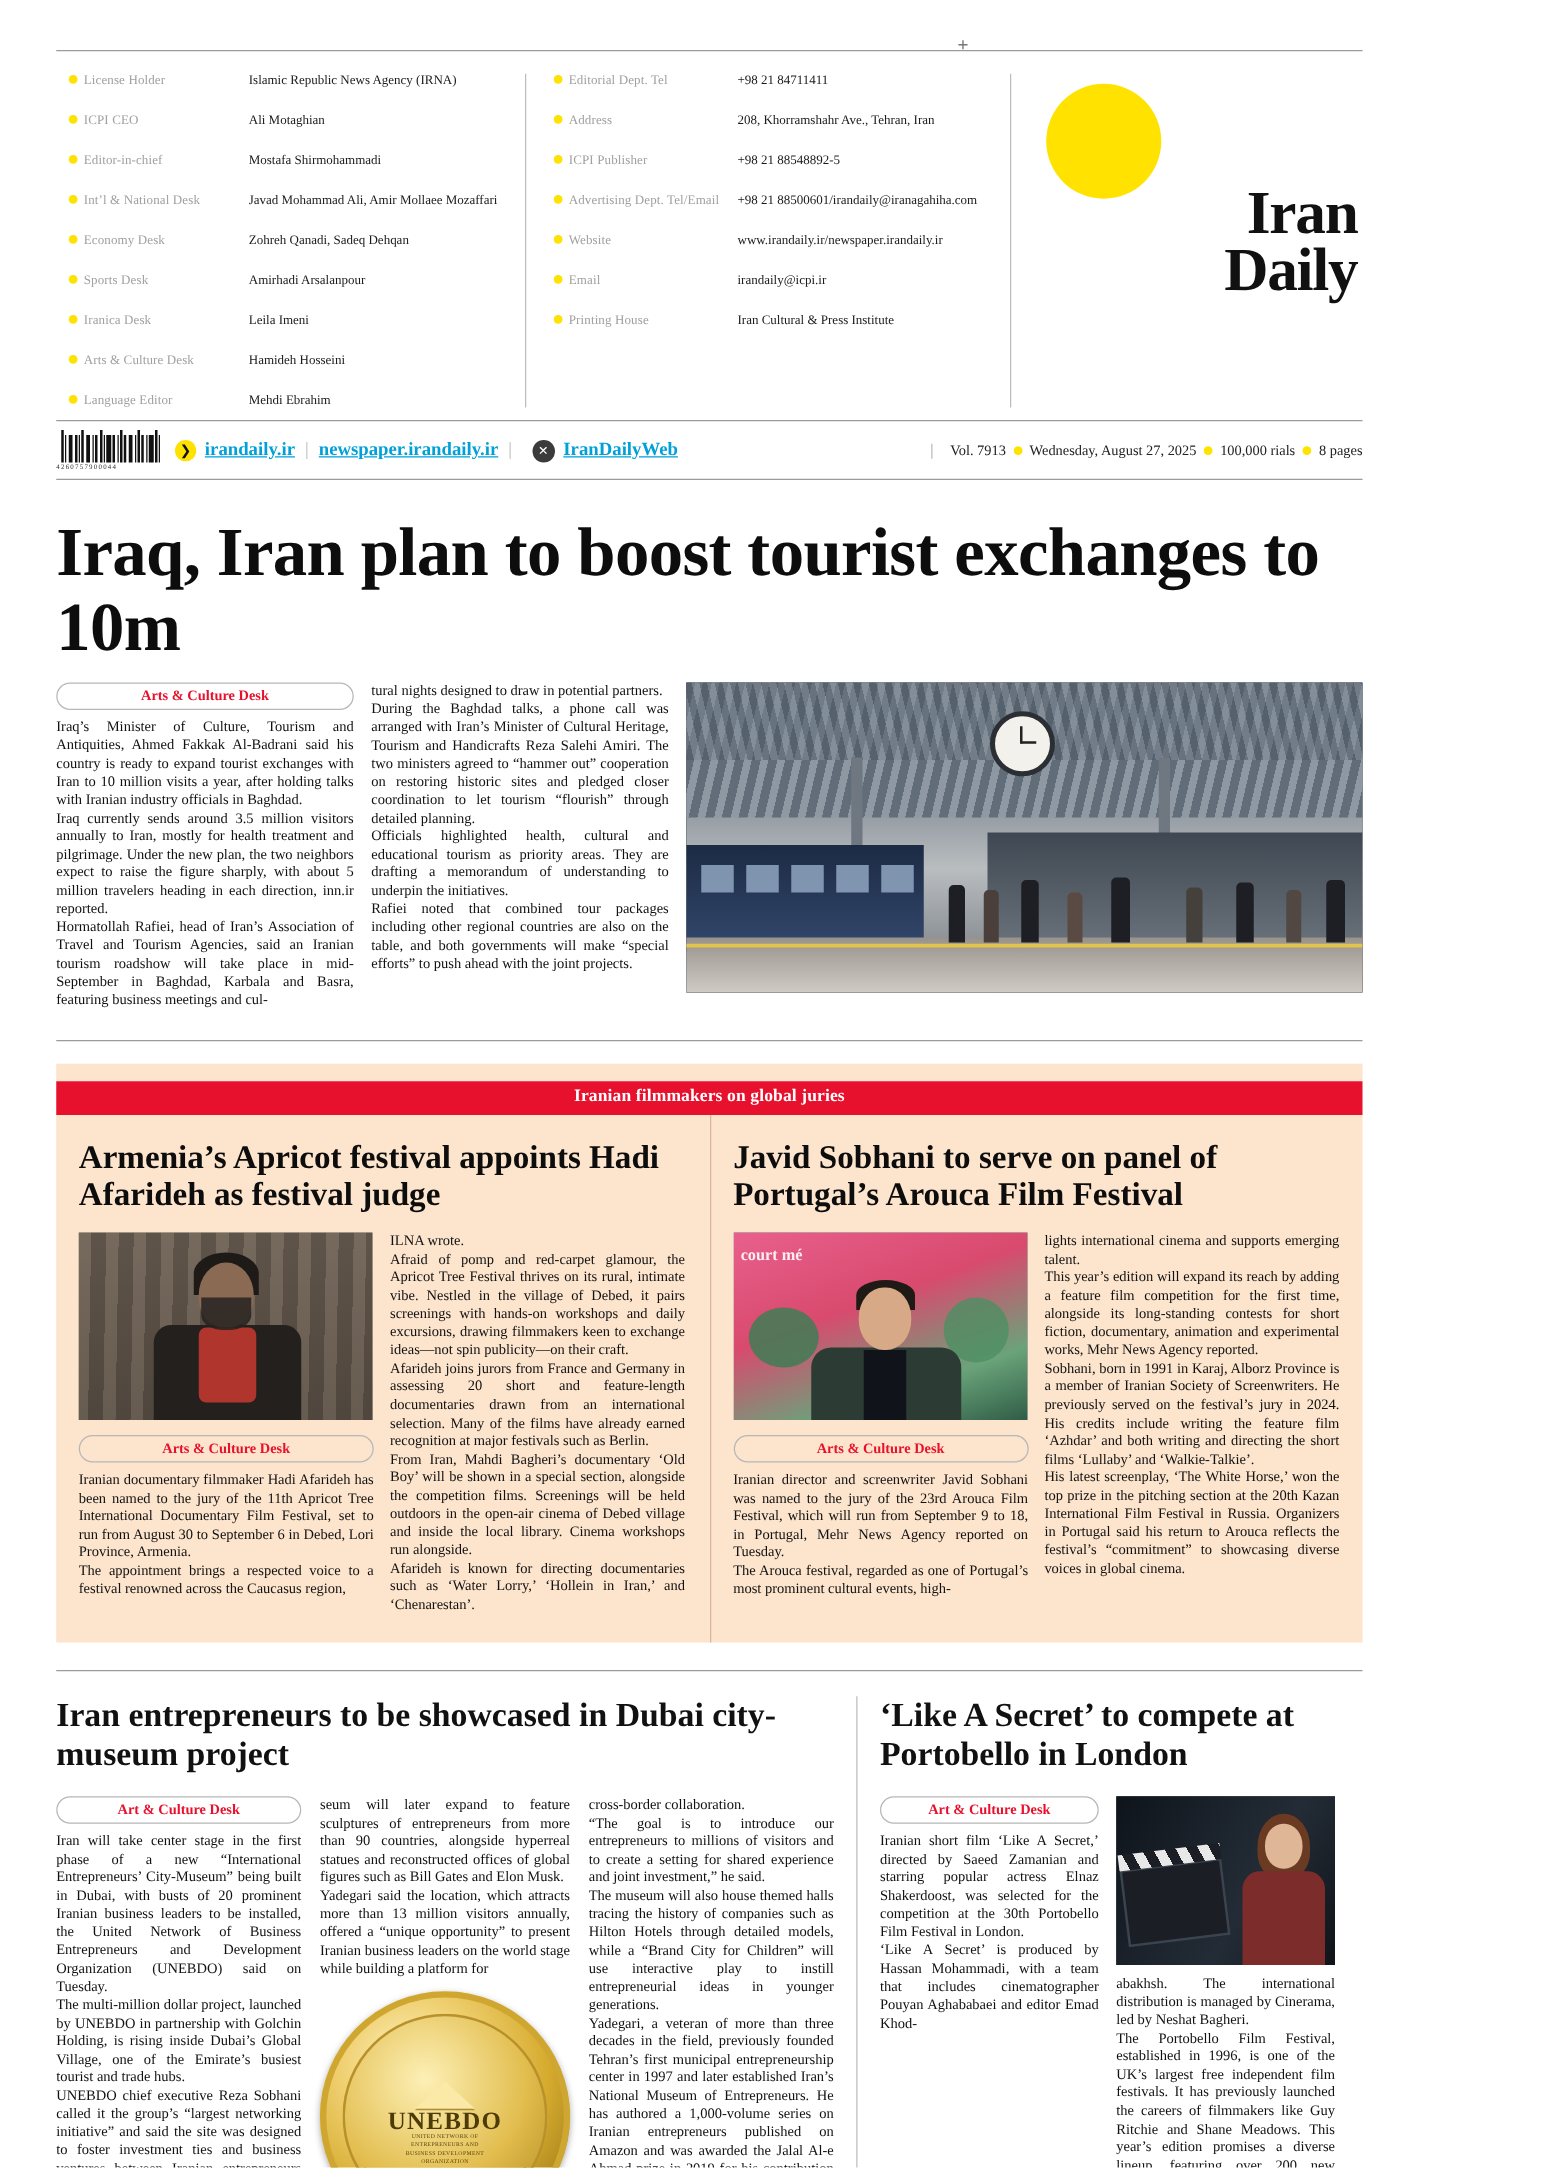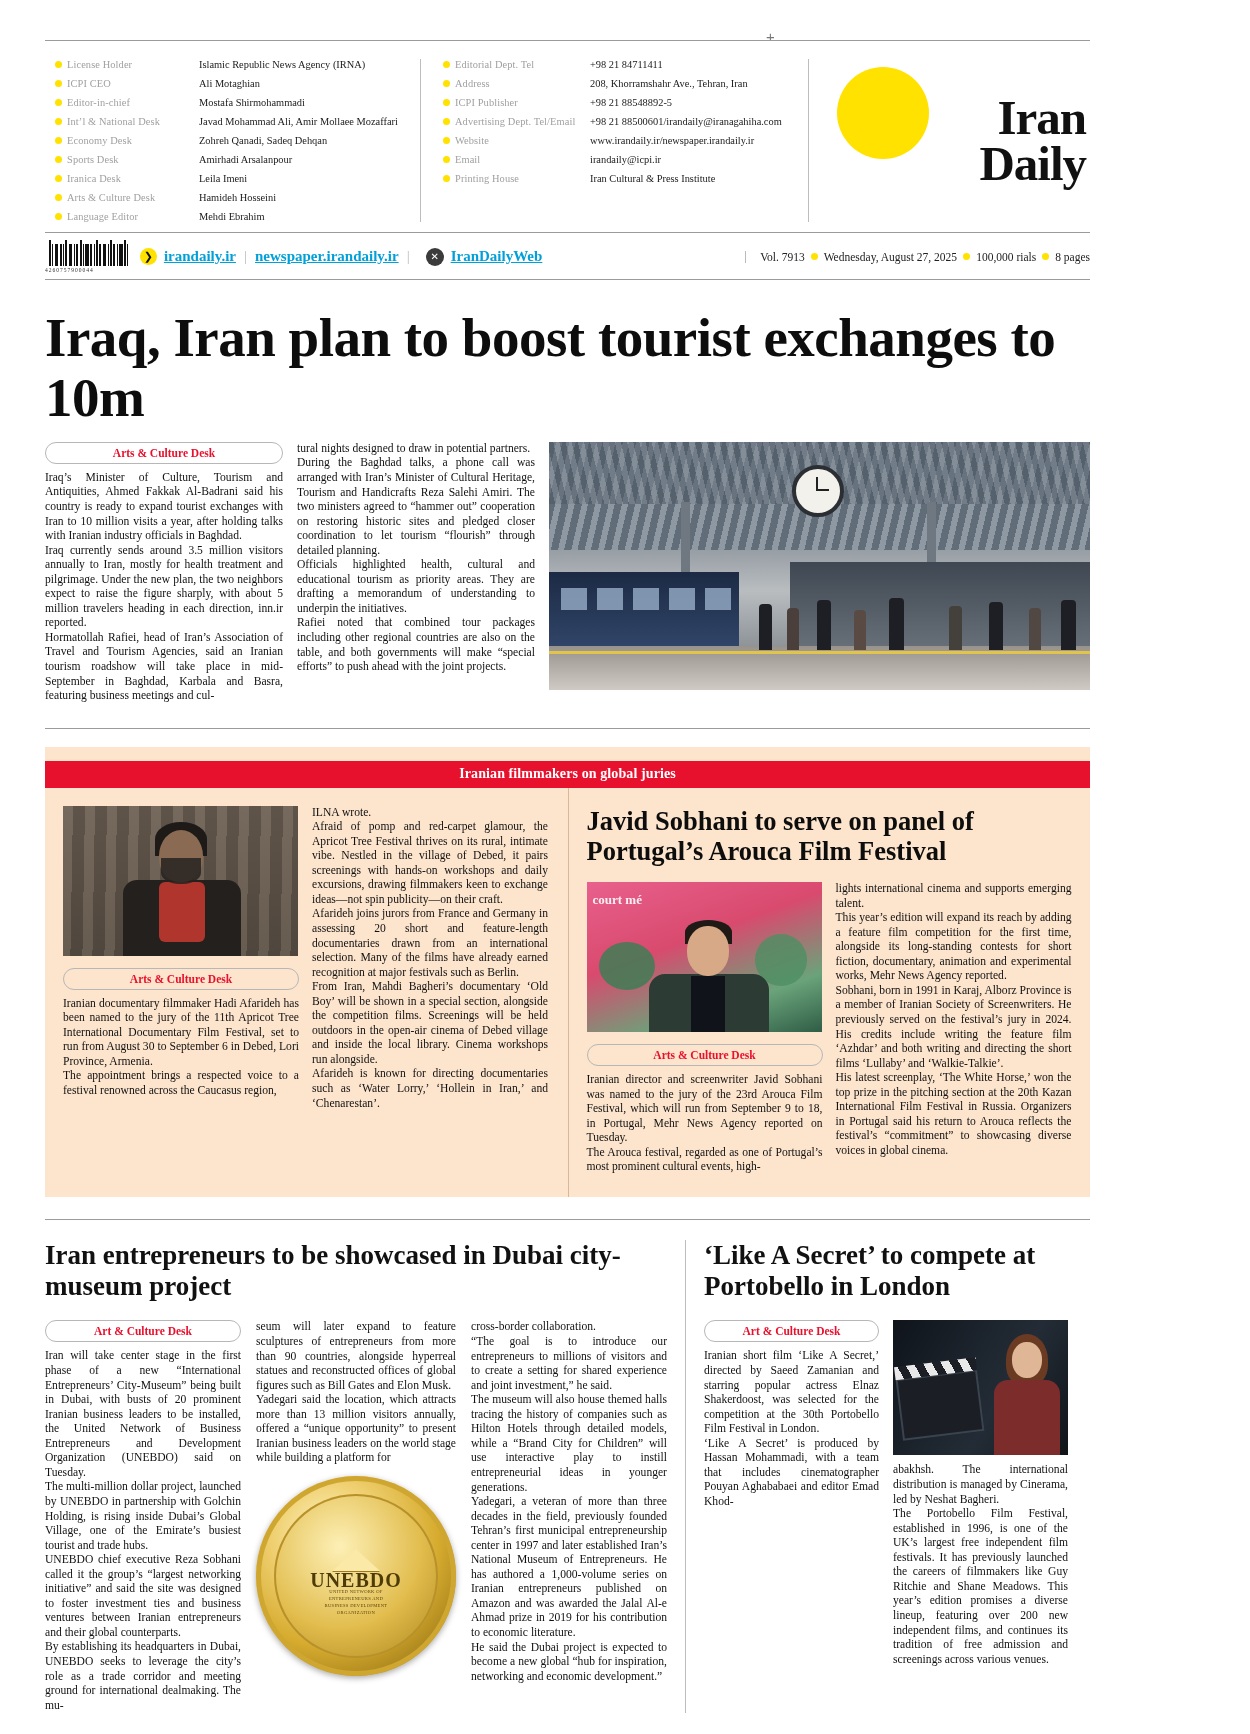--- a/index.html
+++ b/index.html
@@ -20,21 +20,21 @@
   
   .cropmark{position:absolute;color:#777;font-size:15px;font-family:"Liberation Sans",sans-serif;}
 
   
   .masthead{
     display:flex;
     border-top:1px solid #9b9b9b;
     padding-top:18px;
     padding-bottom:10px;
   }
-  .mh-col{display:flex;flex-direction:column;gap:8px;}
+  .mh-col{display:flex;flex-direction:column;gap:21px;}
   .mh-col.left{width:365px;padding-left:10px;}
   .mh-col.mid{width:365px;padding-left:22px;border-left:1px solid #bdbdbd;}
   .mh-row{display:flex;align-items:baseline;font-size:10.4px;}
   .bullet{
     width:7px;height:7px;border-radius:50%;
     background:#ffe200;display:inline-block;
     flex:0 0 auto;margin-right:5px;position:relative;top:0px;
   }
   .mh-label{color:#a0a0a0;width:132px;flex:0 0 auto;letter-spacing:.1px;}
   .mh-value{color:#1a1a1a;}
@@ -423,20 +423,21 @@
     </div>
   </div>
 
   <div class="band-wrap">
     <div class="peach" style="height:14px;"></div>
     <div class="band">Iranian filmmakers on global juries</div>
 
     <div class="two-up peach">
 
       <div class="col-half">
+        <h2 class="sec-head">Armenia’s Apricot festival appoints Hadi Afarideh as festival judge</h2>
         <div class="art-grid">
           <div class="art-col">
             <div class="art-photo ph-a">
               <div class="bg"></div>
               <div class="body"></div>
               <div class="scarf"></div>
               <div class="hair"></div>
               <div class="head"></div>
               <div class="beard"></div>
             </div>

